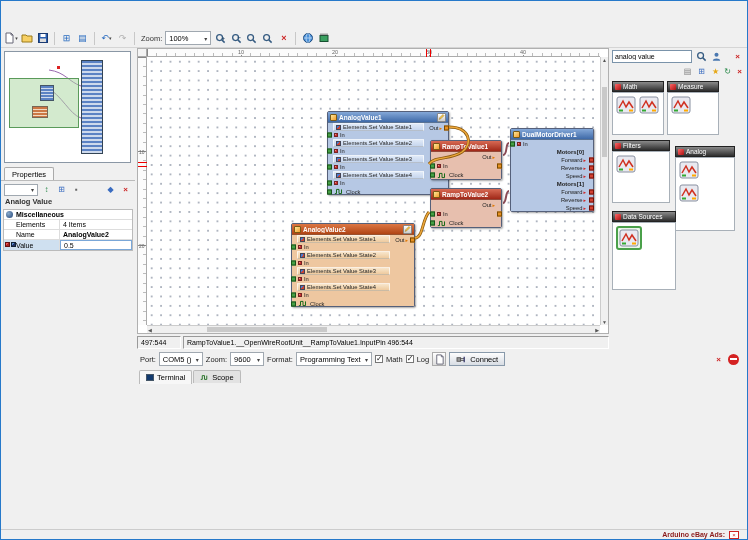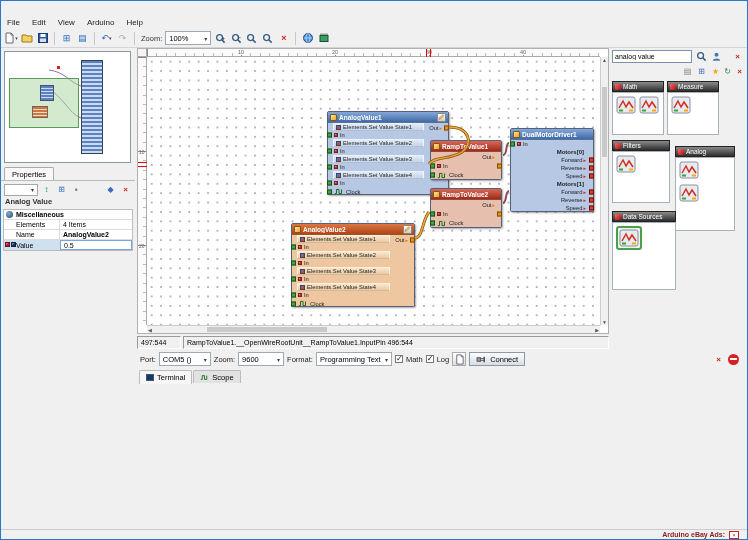--- a/index.html
+++ b/index.html
@@ -200,27 +200,20 @@
       <line x1="5" y1="4" x2="9" y2="4" stroke="#555"></line>
       <line x1="5" y1="6" x2="9" y2="6" stroke="#555"></line>
       <line x1="9" y1="2" x2="9" y2="8" stroke="#336" stroke-width="1.4"></line>
     </symbol>
   </defs>
 </svg>
 
 <div id="app">
 
 
-  <div class="menubar">
-    <span class="mitem">File</span>
-    <span class="mitem">Edit</span>
-    <span class="mitem">View</span>
-    <span class="mitem">Arduino</span>
-    <span class="mitem">Help</span>
-  </div>
 
   <div class="toolbar">
     <div class="tbtn">
         <svg width="12" height="12">
           <use href="#i-page"></use>
         </svg>
         <span style="font-size:5px;color:#444">▾</span>
       </div>
     <div class="tbtn">
         <svg width="12" height="12">
@@ -687,25 +680,25 @@
     <div class="scell" style="width:44px">
         <span>497:544</span>
       </div>
     <div class="scell" style="flex:1">
         <span>RampToValue1.__OpenWireRootUnit__RampToValue1.InputPin 496:544</span>
       </div>
   </div>
 
   <div class="serial">
     <span class="slabel">Port:</span>
-    <div class="dd" style="width:52px">
+    <div class="dd" style="width:44px">
         <span>COM5 ()</span>
       </div>
     <span class="slabel">Zoom:</span>
-    <div class="dd" style="width:46px">
+    <div class="dd" style="width:34px">
         <span>9600</span>
       </div>
     <span class="slabel">Format:</span>
     <div class="dd" style="width:76px">
         <span>Programming Text</span>
       </div>
     <span class="cb on"></span>
     <span class="slabel">Math</span>
     <span class="cb on"></span>
     <span class="slabel">Log</span>

